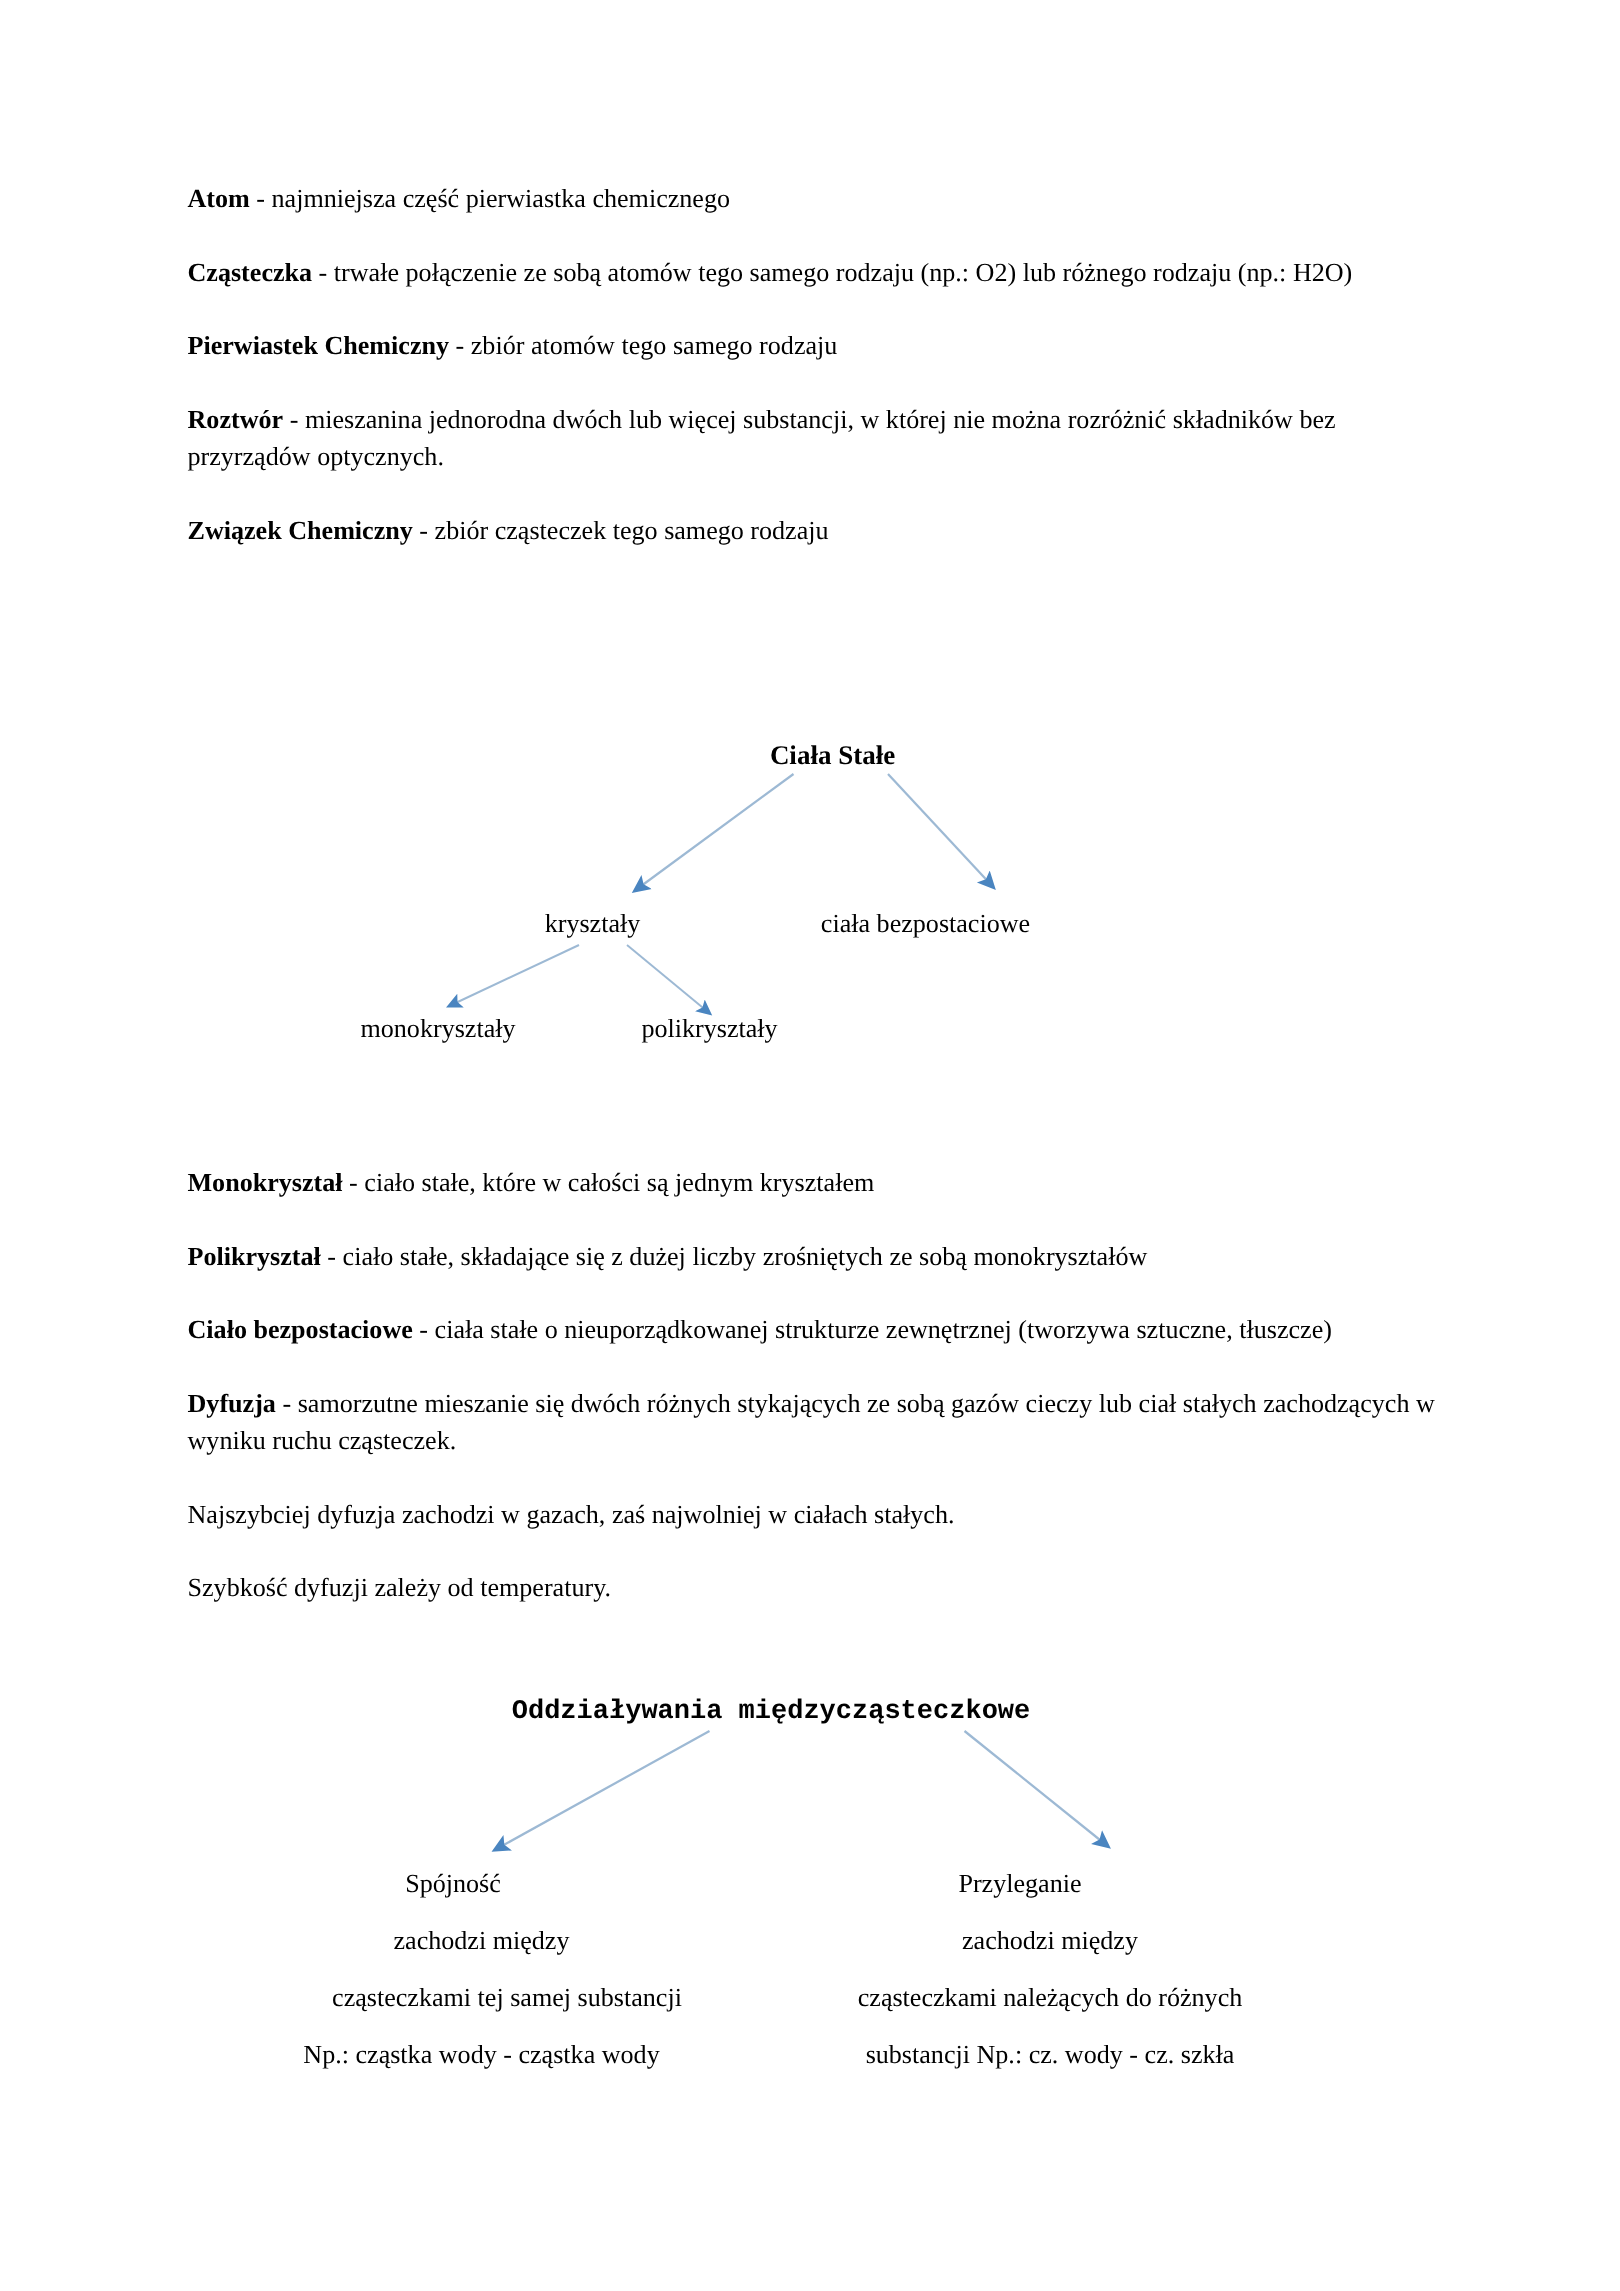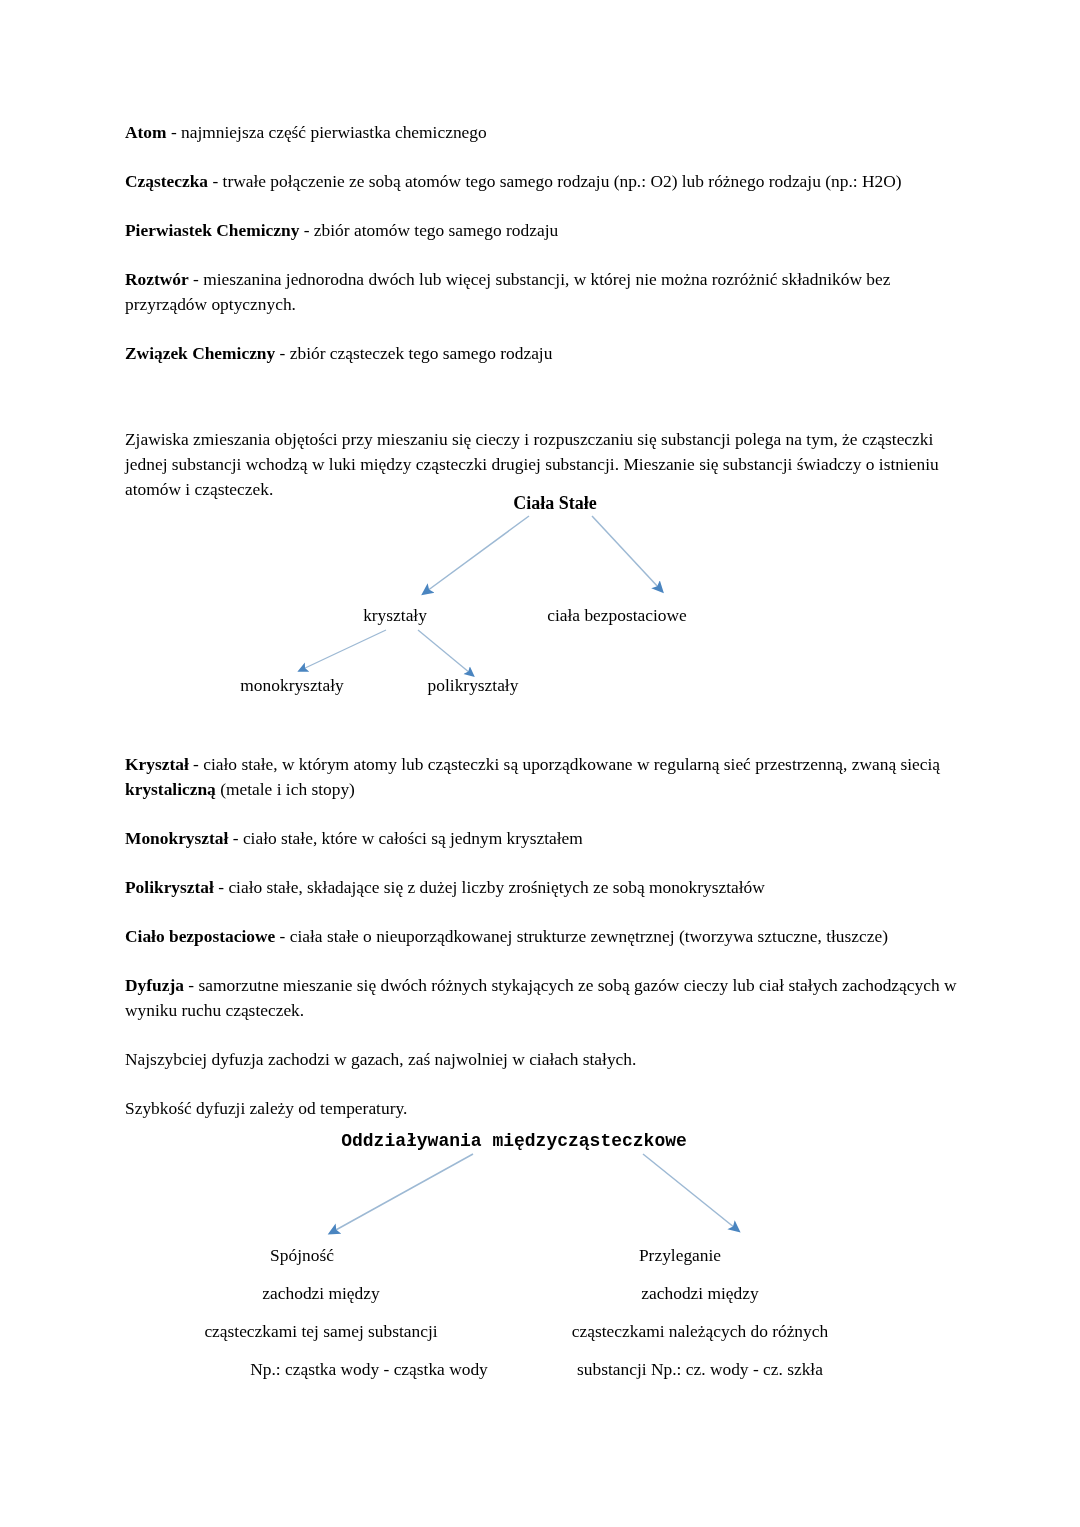--- a/index.html
+++ b/index.html
@@ -80,22 +80,22 @@
 
   .col-line {
     position: absolute;
     font-size: 17.4px;
     line-height: 22px;
     white-space: nowrap;
     transform: translateX(-50%);
   }
   
   #d2-l1 { left: 321px; top: 164px; }
-  #d2-l2 { left: 321px; top: 202px; }
-  #d2-l3 { left: 321px; top: 240px; margin-left: 48px; }
+  #d2-l2 { left: 338px; top: 202px; }
+  #d2-l3 { left: 321px; top: 240px; }
   
   #d2-r1 { left: 700px; top: 164px; }
   #d2-r2 { left: 700px; top: 202px; }
   #d2-r3 { left: 700px; top: 240px; }
 </style>
 </head>
 <body>
 
 <div class="page">
 
@@ -110,21 +110,20 @@
     <p class="para"><span class="b">Pierwiastek Chemiczny</span><span> - </span><span>zbiór atomów tego samego rodzaju</span></p>
     <div class="gap-md"></div>
 
     <p class="para"><span class="b">Roztwór</span><span> - </span><span>mieszanina jednorodna dwóch lub więcej substancji, w której nie można rozróżnić składników bez przyrządów optycznych.</span></p>
     <div class="gap-md"></div>
 
     <p class="para"><span class="b">Związek Chemiczny</span><span> - </span><span>zbiór cząsteczek tego samego rodzaju</span></p>
 
     <div style="height:61px"></div>
 
-    <p class="para">Zjawiska zmieszania objętości przy mieszaniu się cieczy i rozpuszczaniu się substancji polega na tym, że cząsteczki jednej substancji wchodzą w luki między cząsteczki drugiej substancji. Mieszanie się substancji świadczy o istnieniu atomów i cząsteczek.</p>
   </div>
 
   <div class="diagram" id="diagram-solids">
     <svg viewBox="0 0 1080 240" width="1080" height="240">
       <defs>
         <marker id="ah1" markerWidth="9" markerHeight="9" refX="3.4" refY="4.5" orient="auto">
           <path d="M0,0.6 L8.2,4.5 L0,8.4 L1.7,4.5 Z" fill="#4A85C0"></path>
         </marker>
       </defs>
 
@@ -139,21 +138,20 @@
 
     <div class="node title" id="d1-title">Ciała Stałe</div>
     <div class="node" id="d1-krysz">kryształy</div>
     <div class="node" id="d1-amorf">ciała bezpostaciowe</div>
     <div class="node" id="d1-mono">monokryształy</div>
     <div class="node" id="d1-poli">polikryształy</div>
   </div>
 
   <div class="content" style="top:752px">
 
-    <p class="para"><span class="b">Kryształ</span><span> - </span><span>ciało stałe, w którym atomy lub cząsteczki są uporządkowane w regularną sieć przestrzenną, zwaną siecią </span><span class="b">krystaliczną</span><span> (metale i ich stopy)</span></p>
     <div class="gap-md"></div>
 
     <p class="para"><span class="b">Monokryształ</span><span> - </span><span>ciało stałe, które w całości są jednym kryształem</span></p>
     <div class="gap-md"></div>
 
     <p class="para"><span class="b">Polikryształ</span><span> - </span><span>ciało stałe, składające się z dużej liczby zrośniętych ze sobą monokryształów</span></p>
     <div class="gap-md"></div>
 
     <p class="para"><span class="b">Ciało bezpostaciowe</span><span> - </span><span>ciała stałe o nieuporządkowanej strukturze zewnętrznej (tworzywa sztuczne, tłuszcze)</span></p>
     <div class="gap-md"></div>

